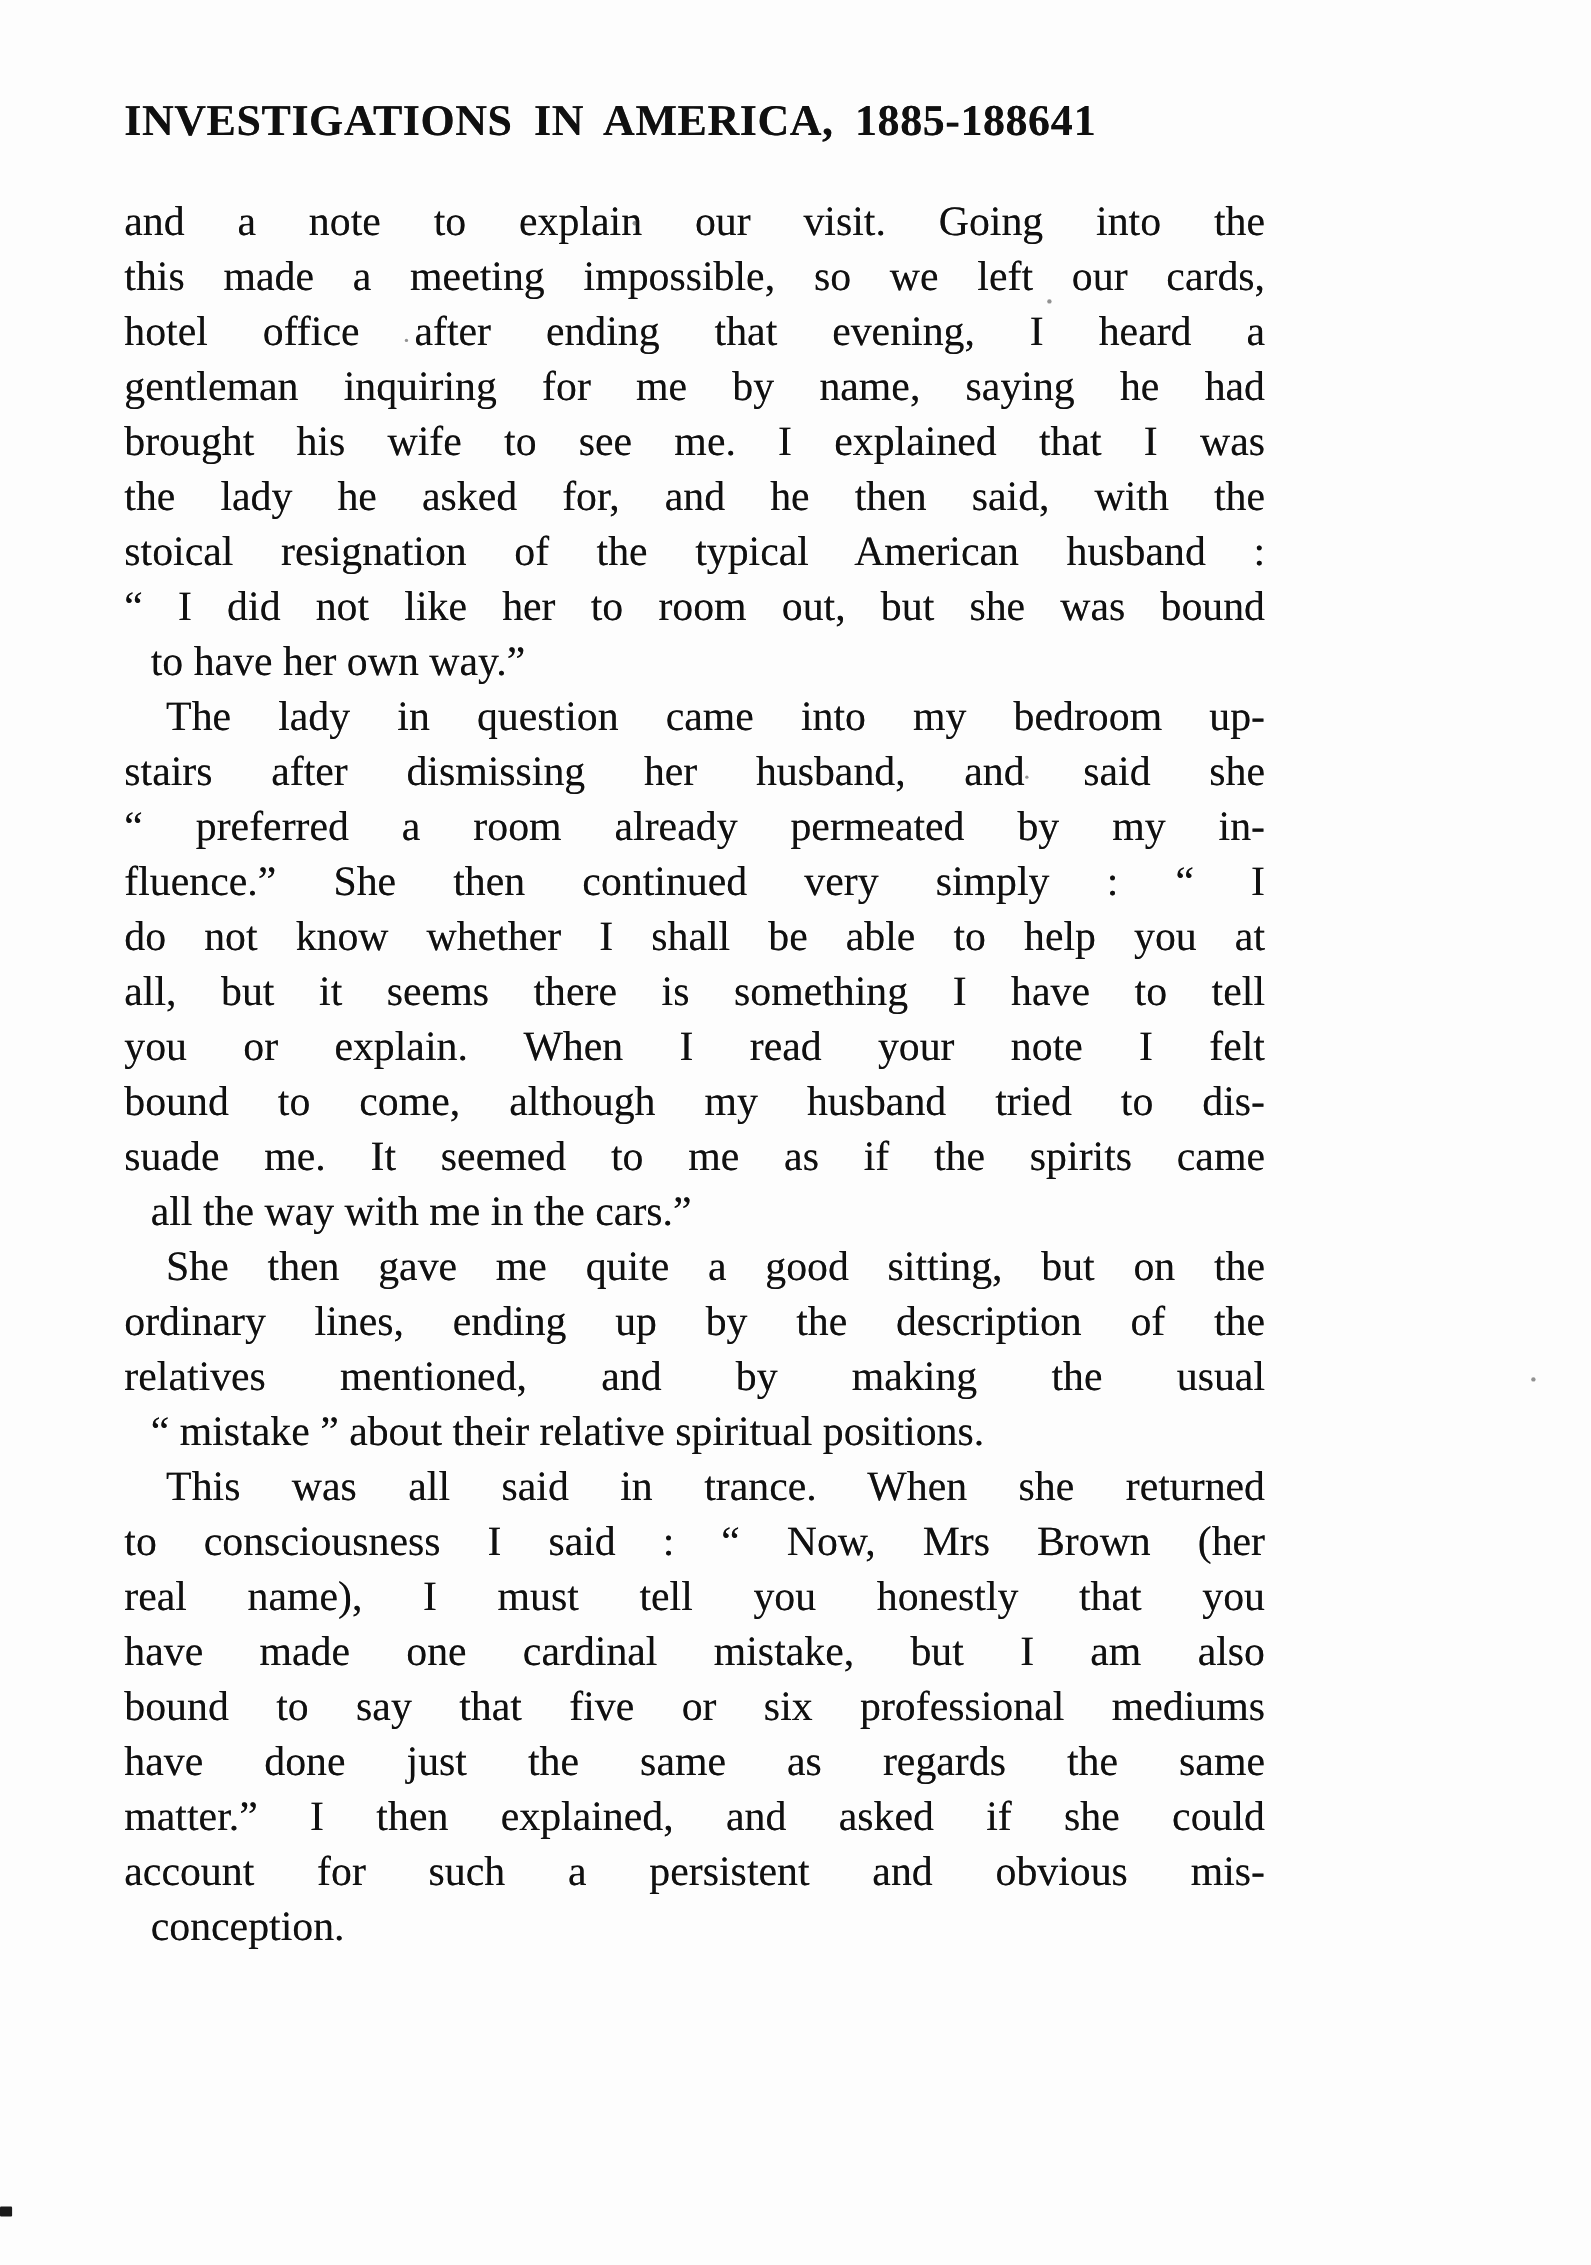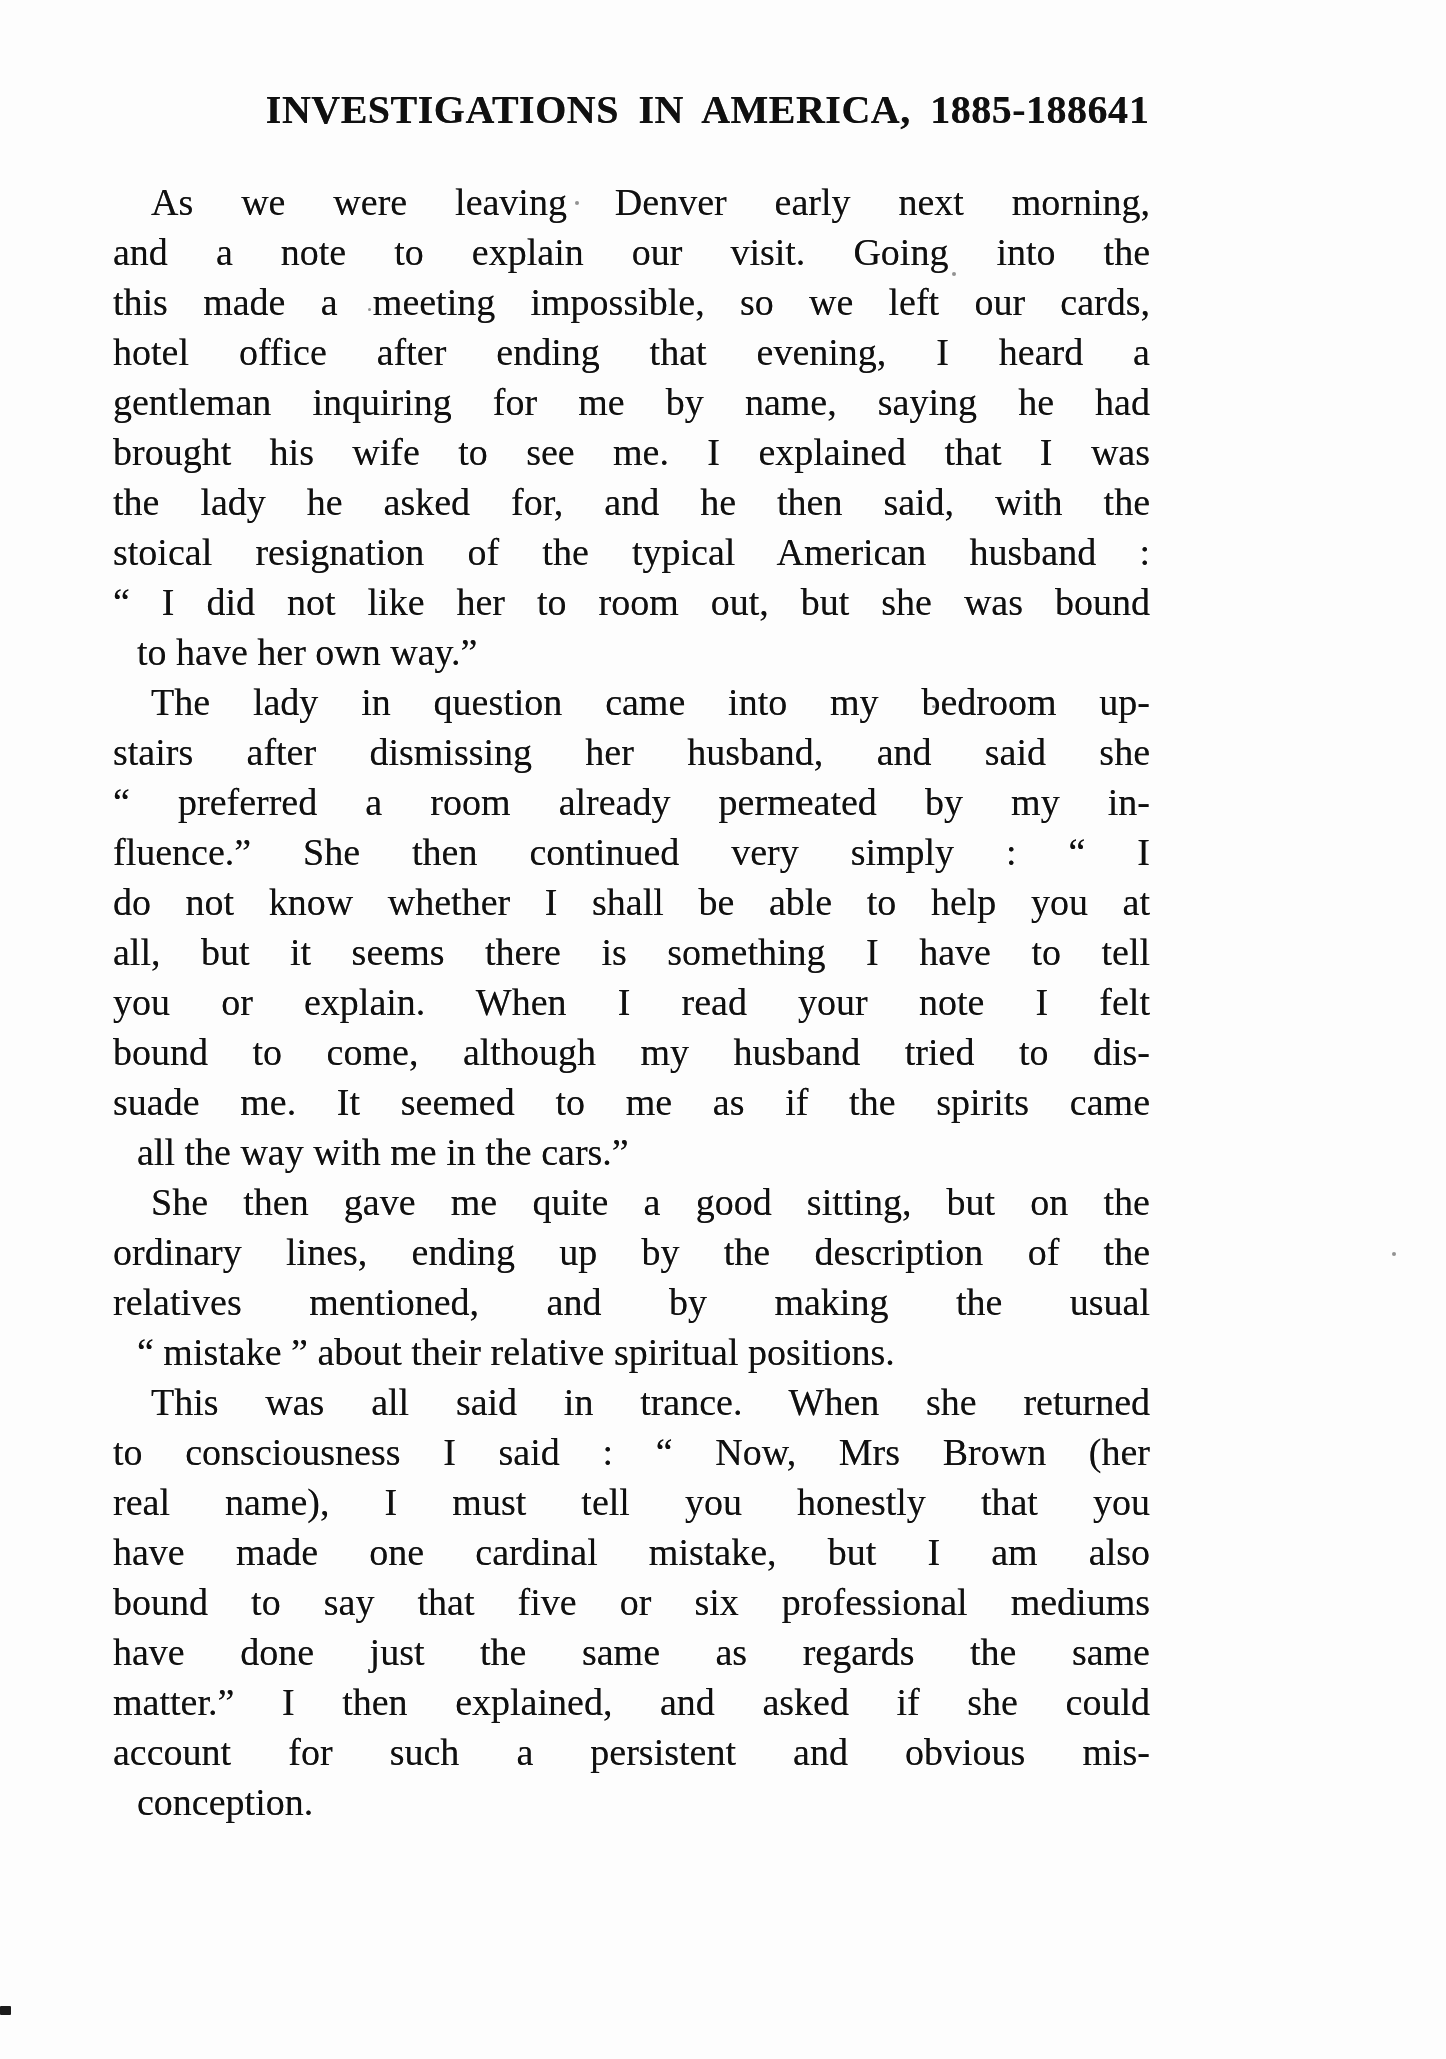--- a/index.html
+++ b/index.html
@@ -13,21 +13,21 @@
     height: 2059px;
     background: #fdfdfd;
     overflow: hidden;
     font-family: "Liberation Serif", "DejaVu Serif", serif;
     color: #101010;
     box-sizing: border-box;
     padding: 88px 296px 0 113px;
   }
   .header {
     display: flex;
-    justify-content: flex-end;
+    justify-content: flex-start;
     align-items: baseline;
     font-size: 40px;
     line-height: 44px;
     font-weight: 700;
     letter-spacing: 0.5px;
     word-spacing: 9px;
     white-space: nowrap;
     text-shadow: 0 0 0.6px rgba(0,0,0,0.65);
   }
   .header .pagenum {
@@ -68,21 +68,20 @@
 </head>
 <body>
 
 <div class="page">
   <div class="header">
     <span class="title">INVESTIGATIONS IN AMERICA, 1885-1886</span>
     <span class="pagenum">41</span>
   </div>
 
   <div class="body-text">
-      <div class="line indent">As we were leaving Denver early next morning,</div>
       <div class="line">and a note to explain our visit. Going into the</div>
       <div class="line">this made a meeting impossible, so we left our cards,</div>
       <div class="line">hotel office after ending that evening, I heard a</div>
       <div class="line">gentleman inquiring for me by name, saying he had</div>
       <div class="line">brought his wife to see me. I explained that I was</div>
       <div class="line">the lady he asked for, and he then said, with the</div>
       <div class="line">stoical resignation of the typical American husband :</div>
       <div class="line">“ I did not like her to room out, but she was bound</div>
       <div class="line last">to have her own way.”</div>
       <div class="line indent">The lady in question came into my bedroom up-</div>

